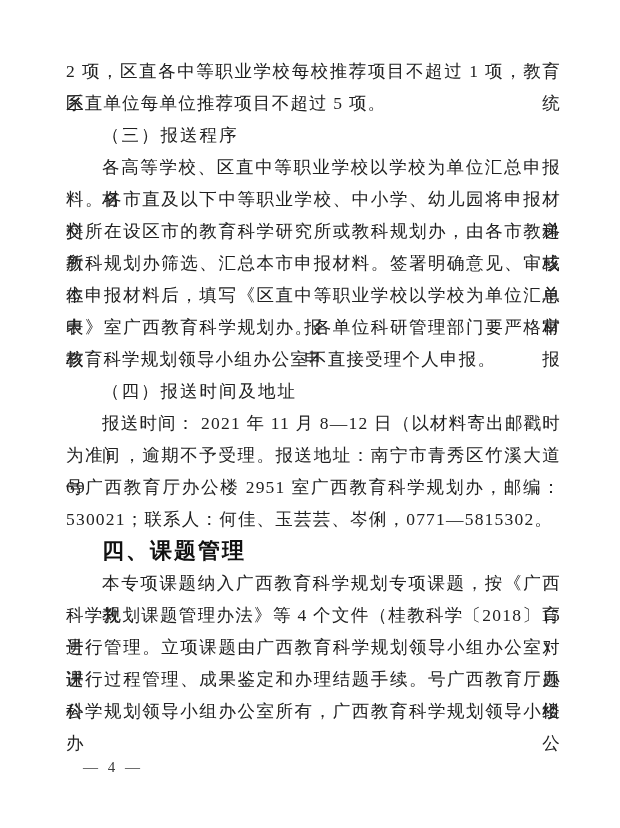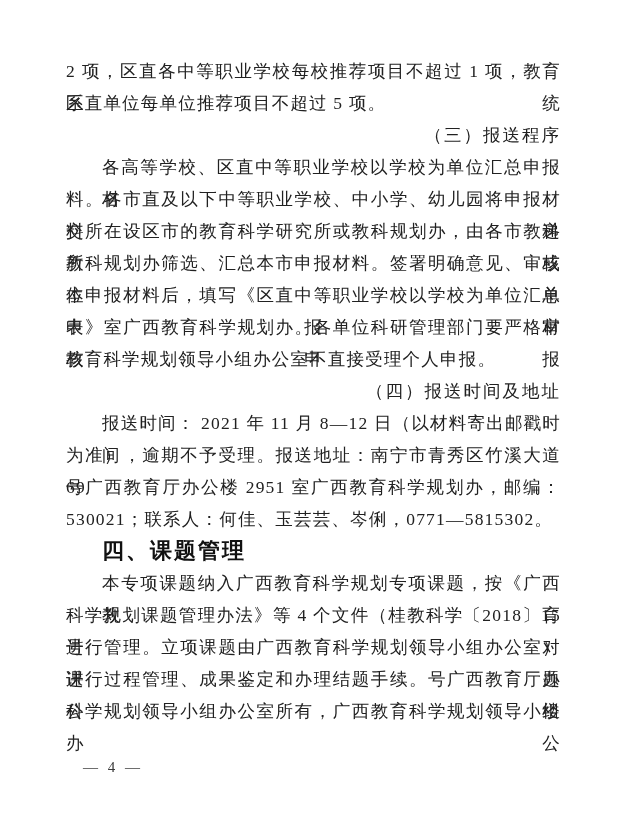--- a/index.html
+++ b/index.html
@@ -38,21 +38,20 @@
     text-align-last: justify;
   }
   .line.indent {
     padding-left: 36px;
   }
   .line.just.indent {
     width: 459px;
   }
   .line.sub {
     letter-spacing: 2px;
-    text-align: right;
   }
   .line.head {
     font-family: "Liberation Sans", "DejaVu Sans", sans-serif;
     font-weight: bold;
     font-size: 22px;
     letter-spacing: 2px;
     color: #111111;
   }
   .footer {
     position: absolute;

